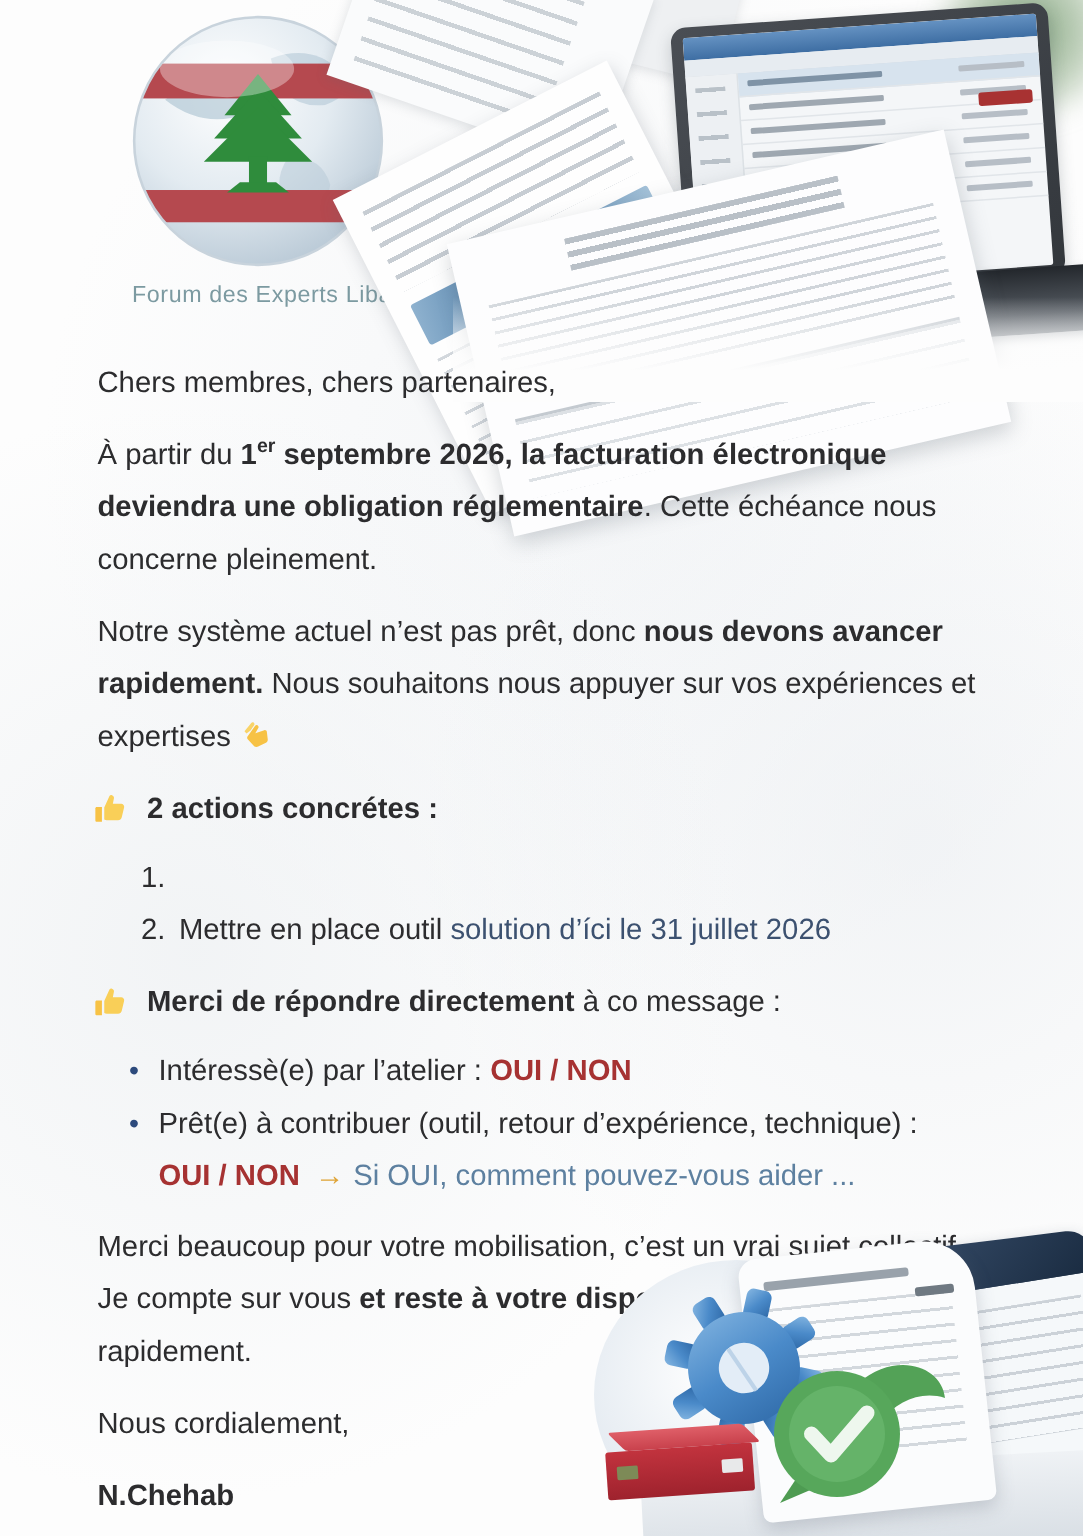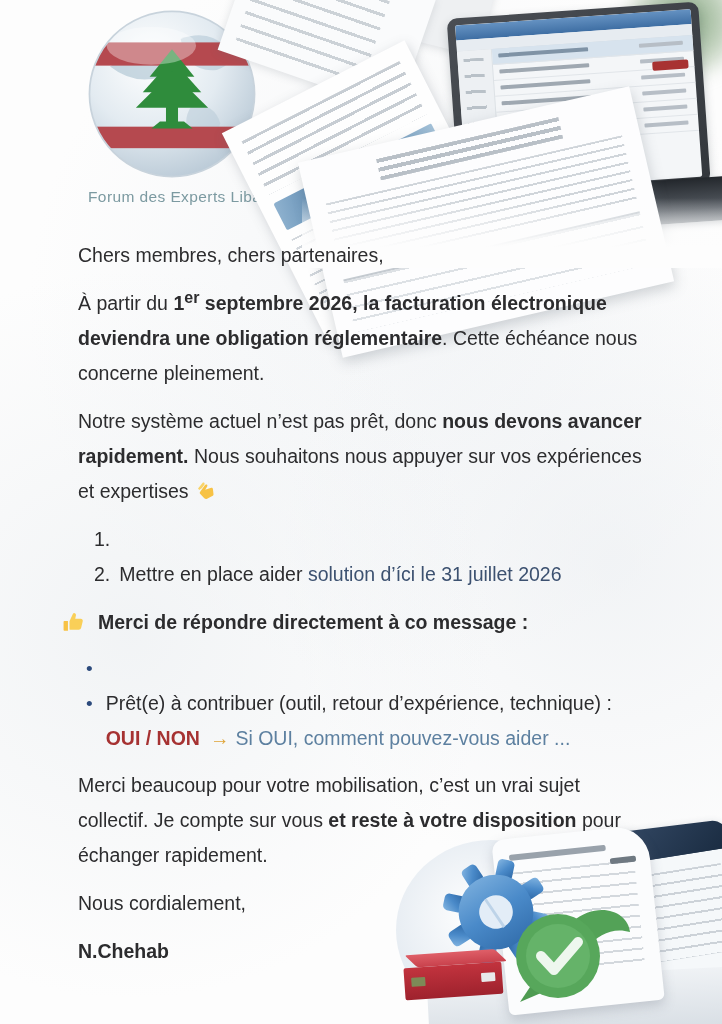--- a/index.html
+++ b/index.html
@@ -63,23 +63,23 @@
   .inv-lines{margin:10px 18px 0;height:70px;
     background-image:repeating-linear-gradient(to bottom,#d0d5da 0 2px,transparent 2px 9px);}
   .inv-table{margin:8px 18px 0;height:52px;border-top:2px solid #c4cad0;
     background-image:repeating-linear-gradient(to bottom,#dde1e5 0 2px,transparent 2px 13px);}
   .collage-fade{position:absolute;left:0;right:0;bottom:-16px;height:70px;
     background:linear-gradient(to bottom,rgba(253,253,253,0),#fdfdfd 70%);}
 
   
   .letter{position:absolute;top:238px;left:62px;width:602px;color:var(--ink);
     font-size:19.5px;line-height:35px;}
-  .letter p{margin:0 16px 13px;}
+  .letter p{margin:0 3px 13px;}
   b,.bold{font-weight:700;}
-  sup{font-size:16px;vertical-align:super;line-height:0;}
+  sup{font-size:13px;vertical-align:super;line-height:0;}
   .heading{display:flex;align-items:flex-start;gap:11px;margin:0 0 11px;font-weight:700;}
   .emoji{width:25px;height:25px;flex:0 0 auto;margin-top:5px;}
   .emoji-inline{width:24px;height:24px;vertical-align:-5px;}
   .olist{margin:0 0 13px;padding-left:32px;}
   .olist .oitem{display:flex;gap:9px;}
   .onum{flex:0 0 auto;}
   .hl-navy{color:var(--navy);margin-top:40px;}
   .bullets{margin:0 0 12px;padding-left:24px;}
   .bullet-item{display:flex;gap:13px;}
   .bullet-dot{color:var(--bullet);flex:0 0 auto;font-size:19px;}
@@ -200,42 +200,50 @@
       <span>À partir du </span><b><span>1</span><sup>er</sup><span> septembre 2026, la facturation électronique deviendra une obligation réglementaire</span></b><span>. Cette échéance nous concerne pleinement.</span>
     </p>
 
     <p>
       <span>Notre système actuel n’est pas prêt, donc </span><b>nous devons avancer rapidement.</b><span> Nous souhaitons nous appuyer sur vos expériences et expertises </span><svg class="emoji-inline" viewBox="0 0 24 24">
           <path fill="#f9cf58" d="M4 9.5L8.5 4c.4-.5 1.2-.6 1.7-.2.5.4.6 1.1.3 1.6L8 9l-2.7 2L4 9.5z" opacity=".9"></path>
           <path fill="#f7c245" d="M6 13l5-7c.4-.6 1.2-.8 1.8-.4.6.4.8 1.2.4 1.8l-2 3.4 6-2c.8-.25 1.6.3 1.7 1.1l.6 5c.1.9-.4 1.8-1.2 2.2l-5.2 2.6c-.9.5-2 .3-2.8-.4L6.3 15c-.6-.5-.7-1.4-.3-2z"></path>
         </svg>
     </p>
 
-
-    <div class="olist">
-      <div class="oitem">
-        <span class="onum">1.</span>
-      </div>
-      <div class="oitem">
-        <span class="onum">2.</span>
-        <span><span>Mettre en place aider </span><span class="hl-navy">solution d’íci le 31 juillet 2026</span></span>
-      </div>
-    </div>
-
     <div class="heading">
       <svg class="emoji" viewBox="0 0 24 24">
           <path fill="#f7c245" d="M2.5 10.5h3.2V20H2.5c-.6 0-1-.4-1-1v-7.5c0-.6.4-1 1-1z"></path>
           <path fill="#f9cf58" d="M7.2 19.6V10.8l3.2-6.9c.3-.7 1-1.1 1.7-.9.9.2 1.5 1.1 1.3 2l-.7 3.5h5.3c1.3 0 2.2 1.2 1.9 2.4l-1.5 6.2c-.3 1.1-1.2 1.9-2.4 1.9H8.8c-.6 0-1.1-.1-1.6-.4z"></path>
         </svg>
-      <span><span>Merci de répondre directement</span><span style="font-weight:700"> à co message :</span></span>
+      <span>2 actions concrétes :</span>
+    </div>
+
+    <div class="olist">
+      <div class="oitem">
+        <span class="onum">1.</span>
+      </div>
+      <div class="oitem">
+        <span class="onum">2.</span>
+        <span><span>Mettre en place outil </span><span class="hl-navy">solution d’íci le 31 juillet 2026</span></span>
+      </div>
+    </div>
+
+    <div class="heading">
+      <svg class="emoji" viewBox="0 0 24 24">
+          <path fill="#f7c245" d="M2.5 10.5h3.2V20H2.5c-.6 0-1-.4-1-1v-7.5c0-.6.4-1 1-1z"></path>
+          <path fill="#f9cf58" d="M7.2 19.6V10.8l3.2-6.9c.3-.7 1-1.1 1.7-.9.9.2 1.5 1.1 1.3 2l-.7 3.5h5.3c1.3 0 2.2 1.2 1.9 2.4l-1.5 6.2c-.3 1.1-1.2 1.9-2.4 1.9H8.8c-.6 0-1.1-.1-1.6-.4z"></path>
+        </svg>
+      <span><span>Merci de répondre directement</span><span style="font-weight:400"> à co message :</span></span>
     </div>
 
     <div class="bullets">
       <div class="bullet-item">
         <span class="bullet-dot">•</span>
+        <span><span>Intéressè(e) par l’atelier : </span><span class="red">OUI / NON</span></span>
       </div>
       <div class="bullet-item">
         <span class="bullet-dot">•</span>
         <span>
           <span>Prêt(e) à contribuer (outil, retour d’expérience, technique) :</span><br>
           <span class="red">OUI / NON</span><span class="arrow">→</span><span class="steel">Si OUI, comment pouvez-vous aider ...</span>
         </span>
       </div>
     </div>
 

